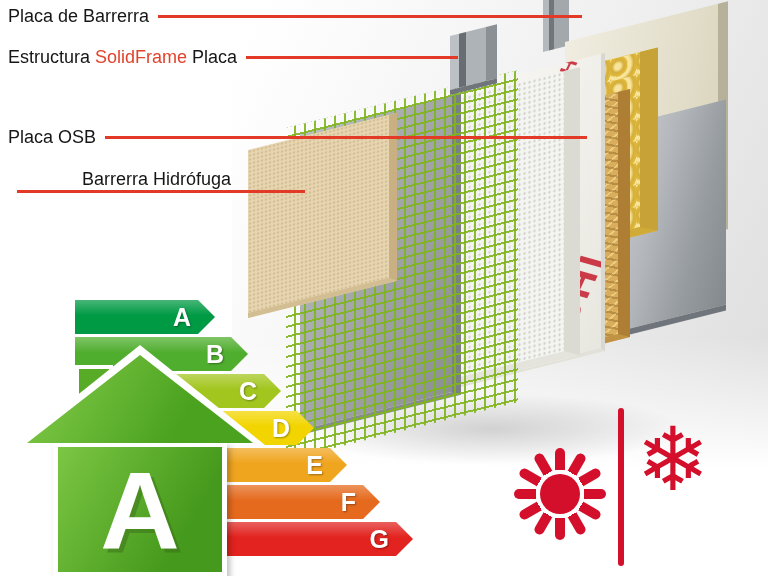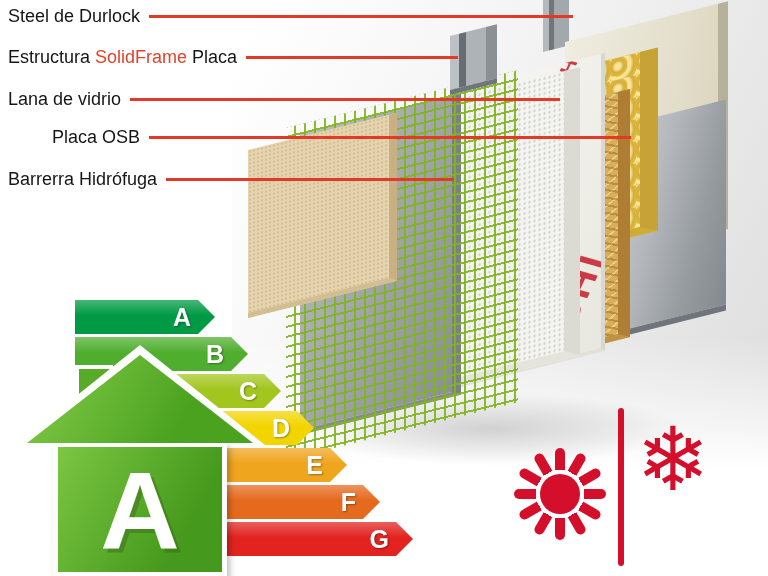--- a/index.html
+++ b/index.html
@@ -63,22 +63,22 @@
     border-bottom:5px solid #6f757a;}
 
   
   .callout{position:absolute;left:8px;display:flex;align-items:center;z-index:30;
     font-size:18px;color:#161616;white-space:nowrap;}
   .callout .ct .brand{color:#e2432c;text-align:right;}
   .cl{height:3px;background:#e33927;margin-left:9px;}
   .c1{top:6px;}  .c1 .cl{width:424px;}
   .c2{top:47px;} .c2 .cl{width:212px;}
   .c3{top:89px;} .c3 .cl{width:430px;}
-  .c4{top:127px;margin-left:44px;}.c4 .cl{width:482px;}
-  .c5{top:169px;}.c5 .cl{width:288px;}
+  .c4{top:127px;}.c4 .cl{width:482px;}
+  .c5{top:169px;flex-direction:column;}.c5 .cl{width:288px;}
   .c6{top:207px;}.c6 .cl{width:500px;}
 
   
   .energy{position:absolute;left:25px;top:292px;width:405px;height:284px;z-index:20;}
   .bands{position:absolute;inset:0;}
   .band{position:absolute;left:50px;height:34px;display:flex;align-items:center;justify-content:flex-end;
     padding-right:24px;box-sizing:border-box;color:#fff;font-weight:bold;font-size:25px;
     clip-path:polygon(0 0,calc(100% - 17px) 0,100% 50%,calc(100% - 17px) 100%,0 100%);
     text-shadow:1px 1px 2px rgba(0,0,0,.35);}
   .house{position:absolute;left:0;top:55px;width:230px;height:229px;}
@@ -127,29 +127,25 @@
       <span class="print print3">WICHI</span>
     </div>
     <div class="layer eps"></div>
     <div class="layer cement"></div>
     <div class="layer mesh"></div>
     <div class="layer finish"></div>
     <div class="layer stud-top"></div>
   </div>
 
   <div class="callout c1">
-    <span class="ct">Steel de Durlock</span>
+    <span class="ct">Placa de Barrerra</span>
     <span class="cl"></span>
   </div>
   <div class="callout c2">
     <span class="ct"><span>Estructura </span><span class="brand">SolidFrame</span><span> Placa</span></span>
-    <span class="cl"></span>
-  </div>
-  <div class="callout c3">
-    <span class="ct">Lana de vidrio</span>
     <span class="cl"></span>
   </div>
   <div class="callout c4">
     <span class="ct">Placa OSB</span>
     <span class="cl"></span>
   </div>
   <div class="callout c5">
     <span class="ct">Barrerra Hidrófuga</span>
     <span class="cl"></span>
   </div>

